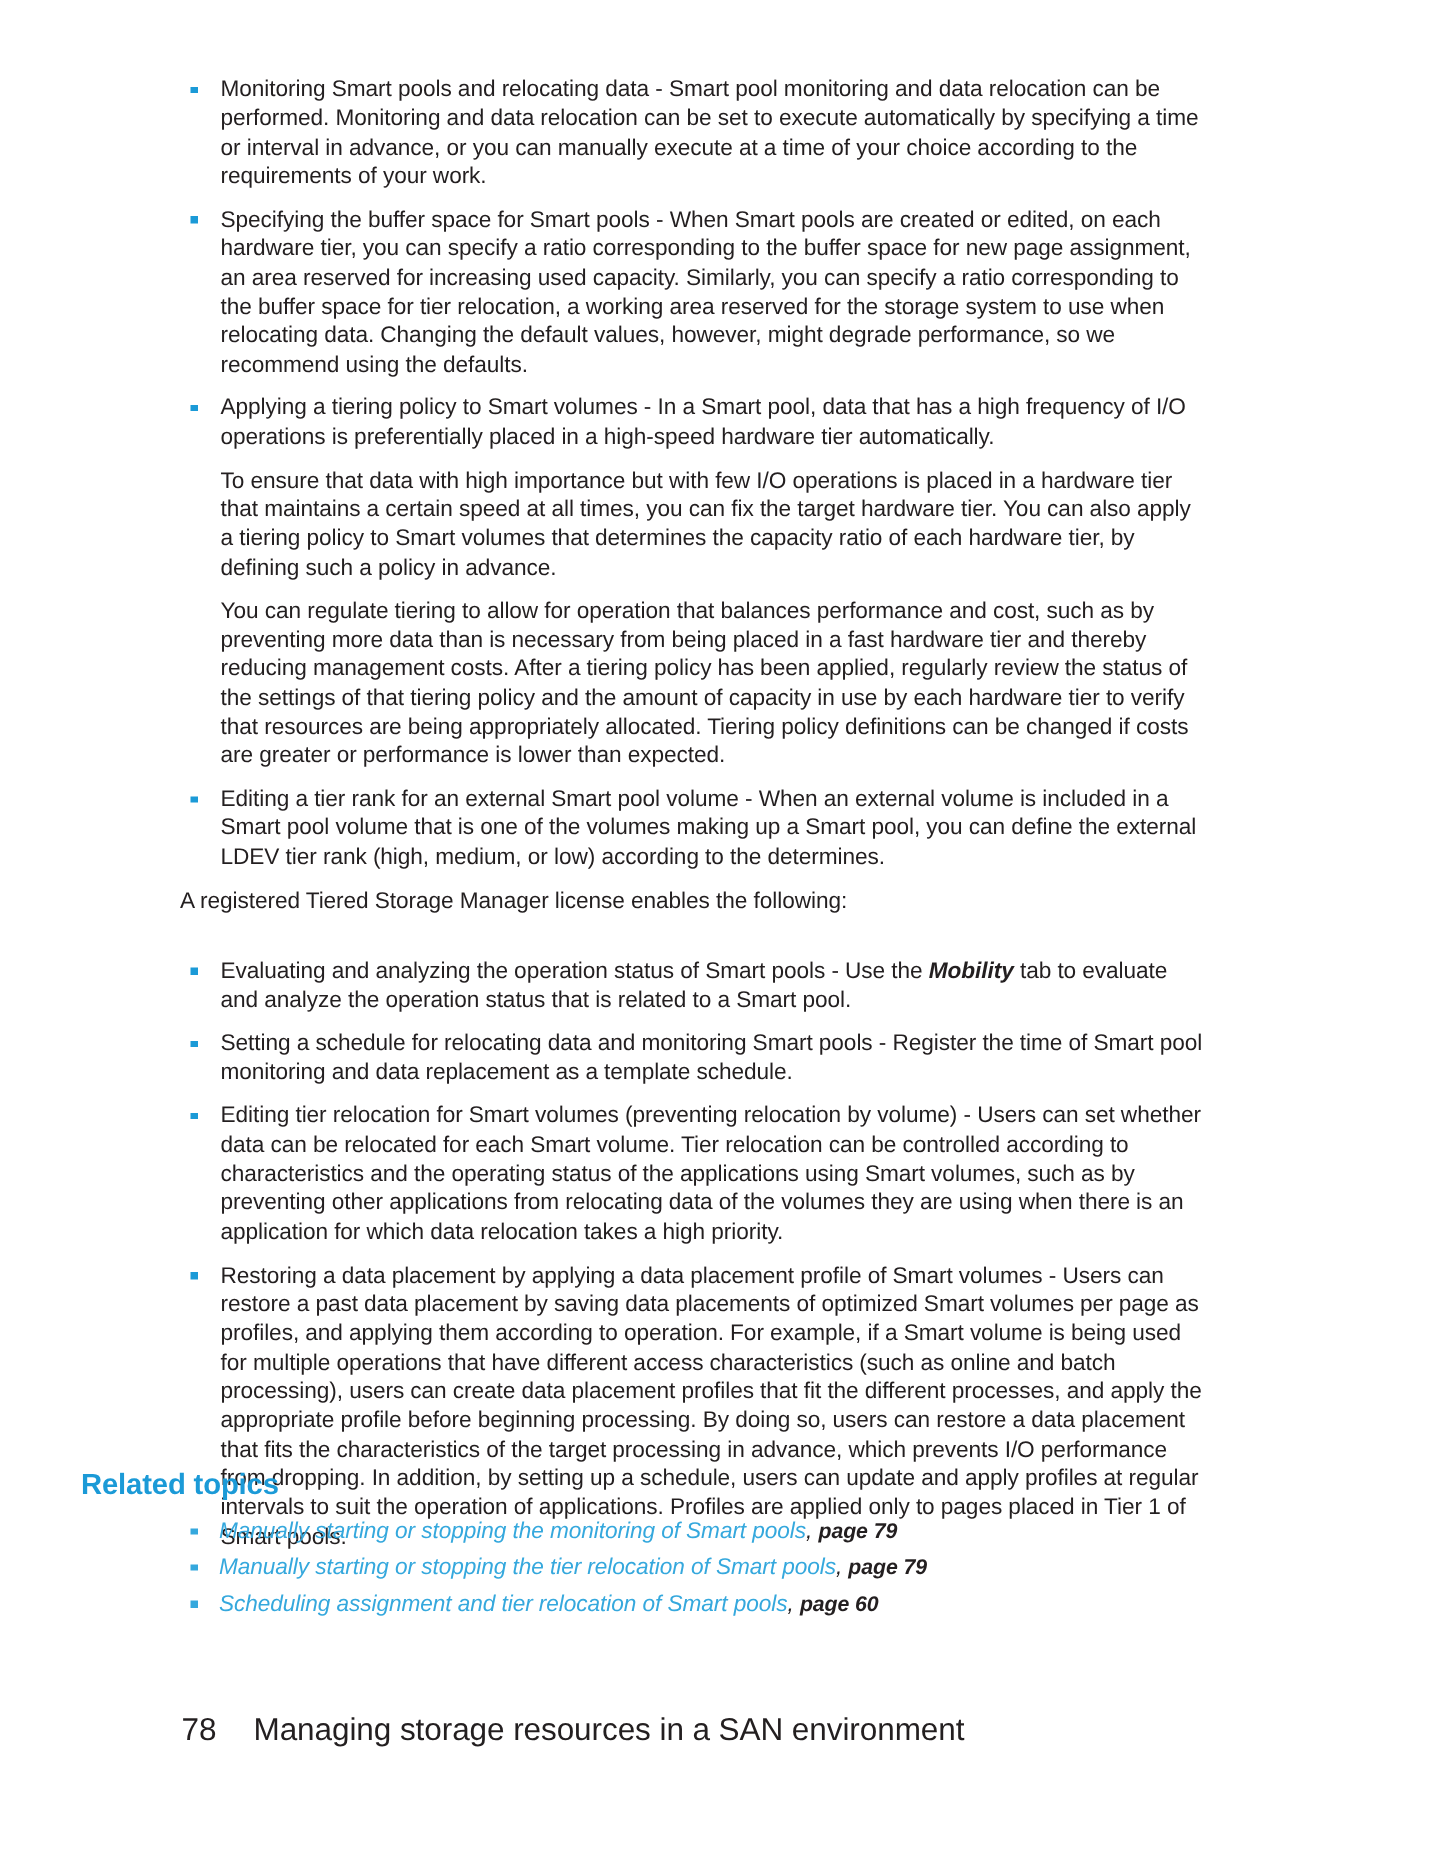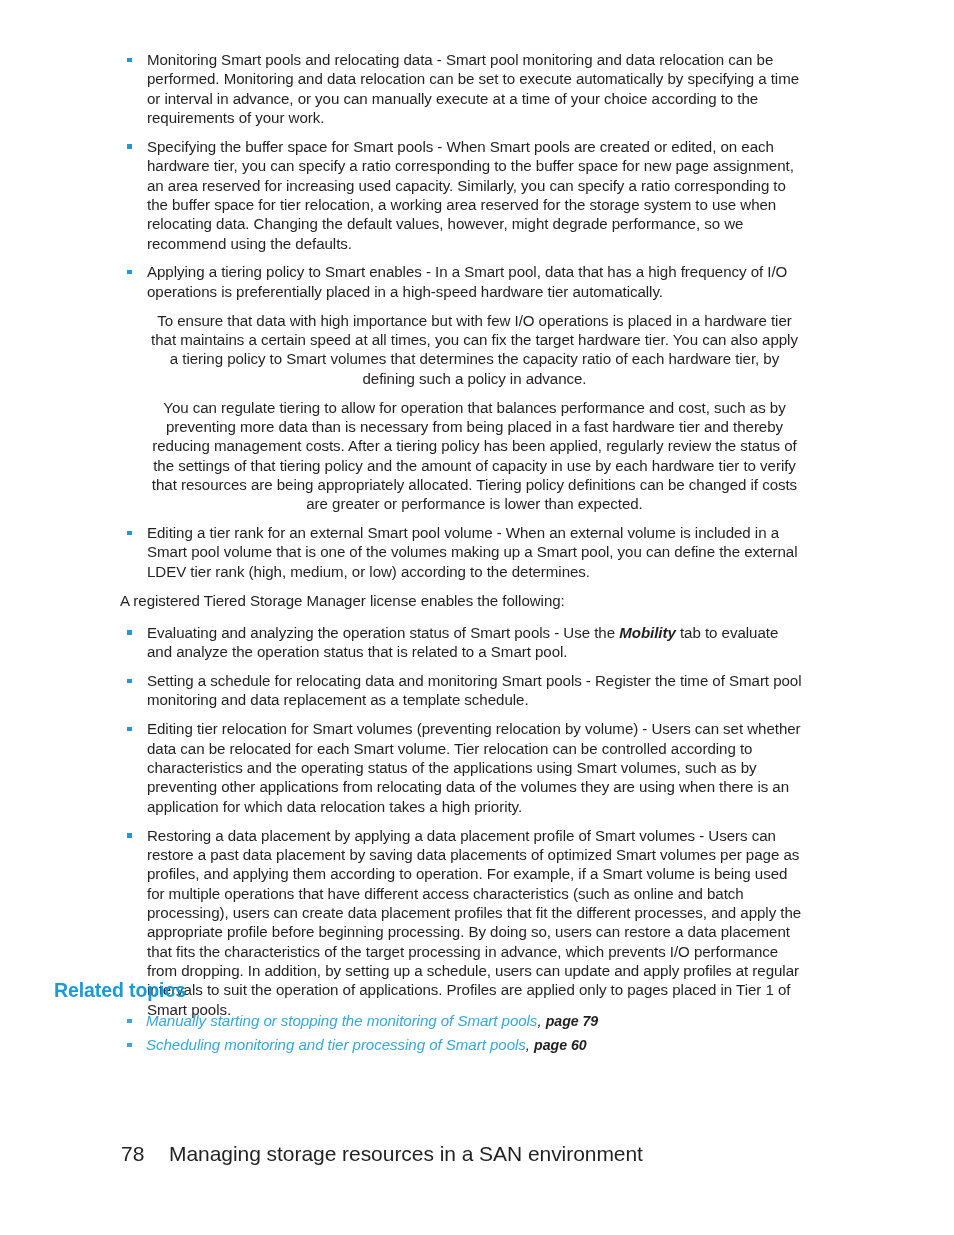--- a/index.html
+++ b/index.html
@@ -52,25 +52,24 @@
     position: absolute;
     left: 7px;
     top: 7.5px;
     width: 4.5px;
     height: 4.5px;
     background: #1b9ad7;
   }
   ul.bullets > li .sub {
     display: block;
     margin-top: 9.5px;
-    text-align: center;
   }
 
   .intro-para {
-    margin: 0 0 13px 0;
+    margin: 0 0 28px 0;
     font-size: 15.1px;
     line-height: 19.35px;
     letter-spacing: -0.05px;
   }
 
   b.bold {
     font-weight: bold;
     font-style: italic;
   }
 
@@ -151,21 +150,21 @@
 
       <li>
         <span>Monitoring Smart pools and relocating data - Smart pool monitoring and data relocation can be performed. Monitoring and data relocation can be set to execute automatically by specifying a time or interval in advance, or you can manually execute at a time of your choice according to the requirements of your work.</span>
       </li>
 
       <li>
         <span>Specifying the buffer space for Smart pools - When Smart pools are created or edited, on each hardware tier, you can specify a ratio corresponding to the buffer space for new page assignment, an area reserved for increasing used capacity. Similarly, you can specify a ratio corresponding to the buffer space for tier relocation, a working area reserved for the storage system to use when relocating data. Changing the default values, however, might degrade performance, so we recommend using the defaults.</span>
       </li>
 
       <li>
-        <span>Applying a tiering policy to Smart enables - In a Smart pool, data that has a high frequency of I/O operations is preferentially placed in a high-speed hardware tier automatically.</span>
+        <span>Applying a tiering policy to Smart volumes - In a Smart pool, data that has a high frequency of I/O operations is preferentially placed in a high-speed hardware tier automatically.</span>
         <span class="sub">To ensure that data with high importance but with few I/O operations is placed in a hardware tier that maintains a certain speed at all times, you can fix the target hardware tier. You can also apply a tiering policy to Smart volumes that determines the capacity ratio of each hardware tier, by defining such a policy in advance.</span>
         <span class="sub">You can regulate tiering to allow for operation that balances performance and cost, such as by preventing more data than is necessary from being placed in a fast hardware tier and thereby reducing management costs. After a tiering policy has been applied, regularly review the status of the settings of that tiering policy and the amount of capacity in use by each hardware tier to verify that resources are being appropriately allocated. Tiering policy definitions can be changed if costs are greater or performance is lower than expected.</span>
       </li>
 
       <li>
         <span>Editing a tier rank for an external Smart pool volume - When an external volume is included in a Smart pool volume that is one of the volumes making up a Smart pool, you can define the external LDEV tier rank (high, medium, or low) according to the determines.</span>
       </li>
 
     </ul>
 
@@ -193,21 +192,24 @@
 
   </div>
 
   <div class="related">
     <h2 class="related-title">Related topics</h2>
     <ul class="related-list">
       <li>
         <a class="xref" href="#">Manually starting or stopping the monitoring of Smart pools</a><span>, </span><span class="pageref">page 79</span>
       </li>
       <li>
-        <a class="xref" href="#">Scheduling monitoring and tier processing of Smart pools</a><span>, </span><span class="pageref">page 60</span>
+        <a class="xref" href="#">Manually starting or stopping the tier relocation of Smart pools</a><span>, </span><span class="pageref">page 79</span>
+      </li>
+      <li>
+        <a class="xref" href="#">Scheduling assignment and tier relocation of Smart pools</a><span>, </span><span class="pageref">page 60</span>
       </li>
     </ul>
   </div>
 
   <div class="footer">
     <span class="pgnum">78</span><span>Managing storage resources in a SAN environment</span>
   </div>
 
 </div>
 

